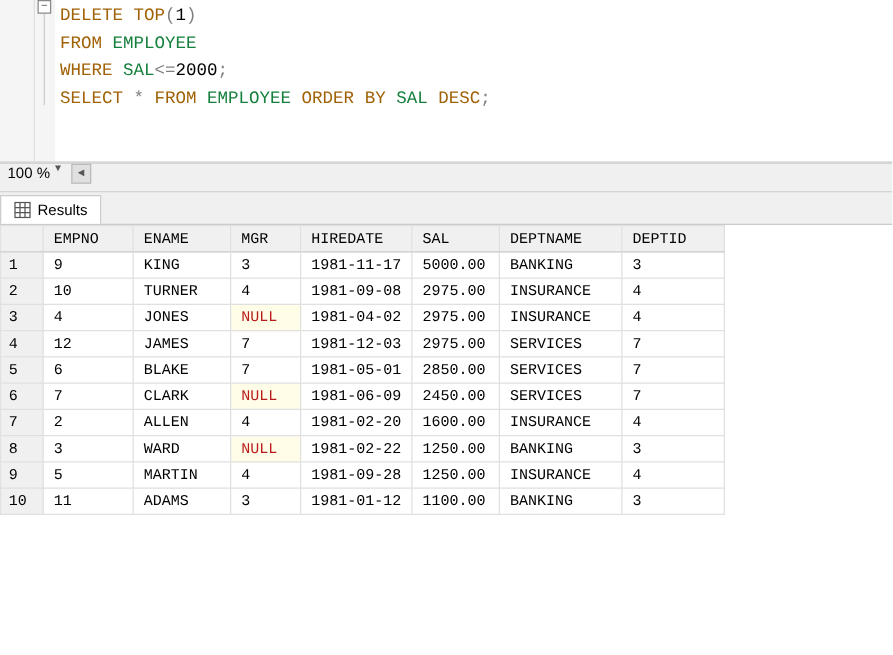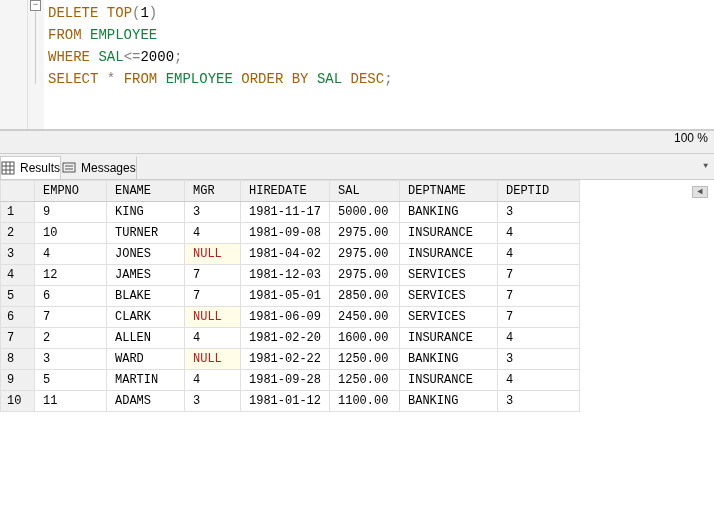--- a/index.html
+++ b/index.html
@@ -13,27 +13,27 @@
   .code-area { flex: 1; padding: 2px 4px; font-size: 14px; line-height: 22px; white-space: pre; background: #fff; }
   .highlight-bar { position: absolute; left: 38px; top: 0; width: 4px; height: 88px; background: #f0e68c; }
   .highlight-bar2 { position: absolute; left: 38px; top: 88px; width: 4px; height: 40px; background: #90ee90; }
   .editor-wrap { position: relative; }
   
   .kw-blue { color: #a16207; }
   .kw-teal { color: #15803d; }
   .kw-gray { color: #808080; }
   .kw-black { color: #000; }
   
-  .zoom-bar { display: flex; align-items: flex-end; height: 24px; border-top: 1px solid #ccc; border-bottom: 1px solid #ccc; background: #f0f0f0; padding: 0 6px; gap: 16px; flex-direction: column; }
+  .zoom-bar { display: flex; align-items: flex-start; height: 24px; border-top: 1px solid #ccc; border-bottom: 1px solid #ccc; background: #f0f0f0; padding: 0 6px; gap: 4px; }
   .zoom-val { font-family: 'Segoe UI', Arial, sans-serif; font-size: 12px; }
   .zoom-arrow { font-size: 8px; color: #555; cursor: pointer; }
   .scroll-left { width: 16px; height: 16px; background: #e0e0e0; border: 1px solid #bbb; display: flex; align-items: center; justify-content: center; font-size: 9px; color: #555; cursor: pointer; margin-left: 4px; }
   
   .tabs { display: flex; height: 26px; background: #f0f0f0; border-bottom: 1px solid #ccc; font-family: 'Segoe UI', Arial, sans-serif; font-size: 12px; }
-  .tab { display: flex; align-items: center; gap: 5px; padding: 0 0; border: 1px solid #ccc; border-bottom: none; background: #fff; margin-top: 2px; cursor: pointer; }
+  .tab { display: flex; align-items: center; gap: 5px; padding: 0 10px; border: 1px solid #ccc; border-bottom: none; background: #fff; margin-top: 2px; cursor: pointer; }
   .tab.inactive { background: #f0f0f0; border-top-color: transparent; border-left-color: transparent; }
   .tab-icon { width: 14px; height: 14px; }
   
   .grid { font-family: Liberation Mono, monospace; font-size: 12px; border-collapse: collapse; }
   .grid th, .grid td { border: 1px solid #e0e0e0; padding: 3px 8px; text-align: left; white-space: nowrap; }
   .grid th { background: #f0f0f0; font-weight: normal; border-bottom: 1px solid #ccc; }
   .grid .rownum { background: #f0f0f0; text-align: left; width: 34px; padding: 3px 6px; }
   .grid td.null { background: #fffde7; color: #b91c1c; }
   .grid td.sel { border: 1px dotted #333; }
   
@@ -72,28 +72,20 @@
 <div class="tabs">
   <div class="tab">
     <svg class="tab-icon" viewBox="0 0 14 14">
         <rect x="1" y="1" width="12" height="12" fill="none" stroke="#555" stroke-width="1"></rect>
         <line x1="1" y1="5" x2="13" y2="5" stroke="#555"></line>
         <line x1="1" y1="9" x2="13" y2="9" stroke="#555"></line>
         <line x1="5" y1="1" x2="5" y2="13" stroke="#555"></line>
         <line x1="9" y1="1" x2="9" y2="13" stroke="#555"></line>
       </svg>
     <span>Results</span>
-  </div>
-  <div class="tab inactive">
-    <svg class="tab-icon" viewBox="0 0 14 14">
-        <rect x="1" y="2" width="12" height="9" fill="none" stroke="#555"></rect>
-        <line x1="3" y1="5" x2="11" y2="5" stroke="#555"></line>
-        <line x1="3" y1="8" x2="11" y2="8" stroke="#555"></line>
-      </svg>
-    <span>Messages</span>
   </div>
 </div>
 
 <table class="grid">
   <thead>
     <tr>
       <th class="rownum"></th>
       <th class="col-empno">EMPNO</th>
       <th class="col-ename">ENAME</th>
       <th class="col-mgr">MGR</th>

